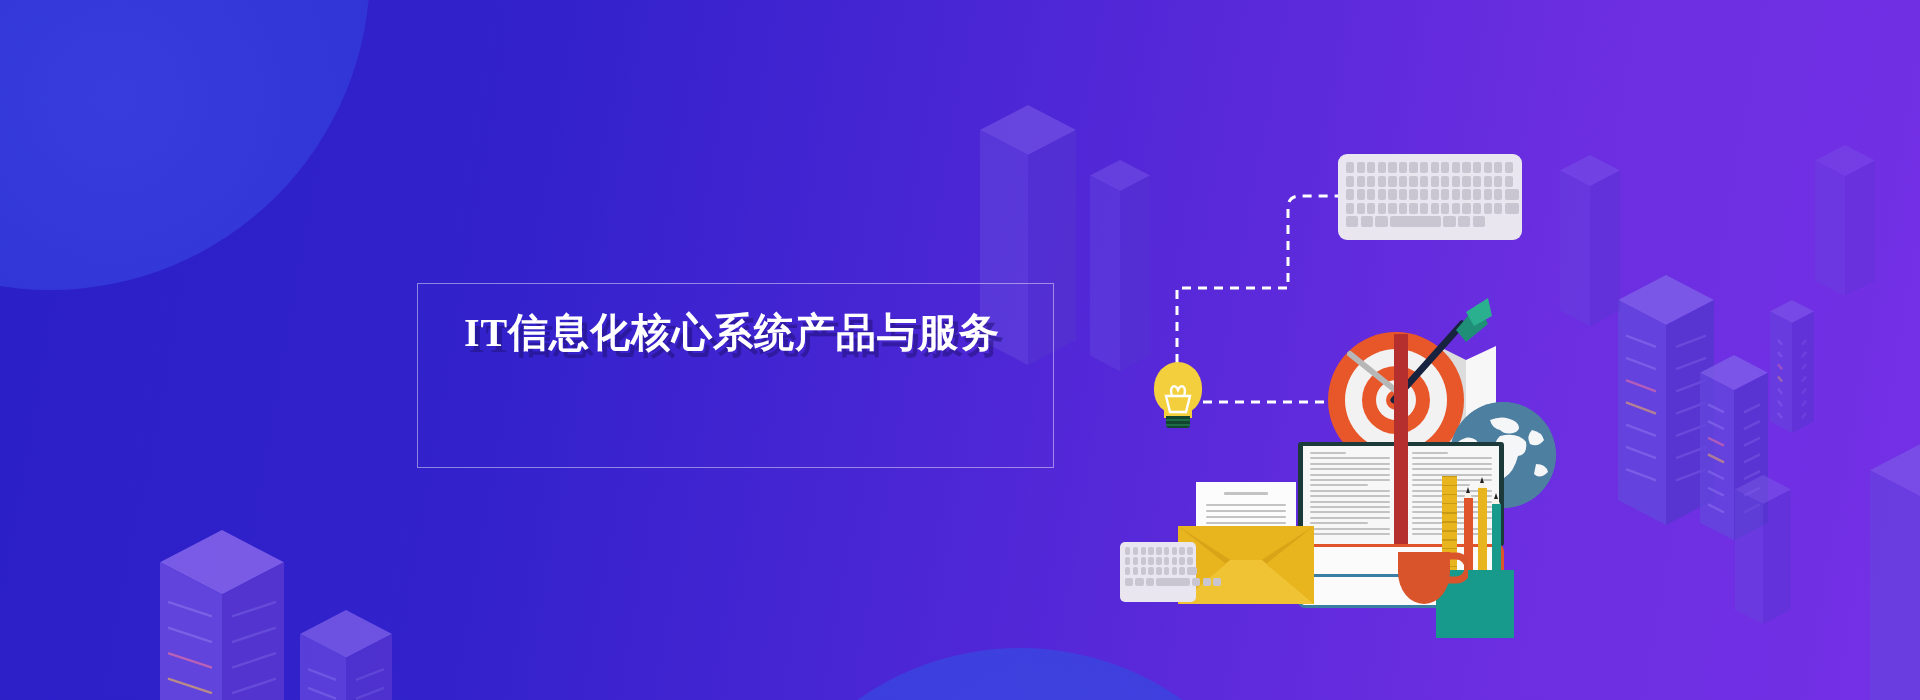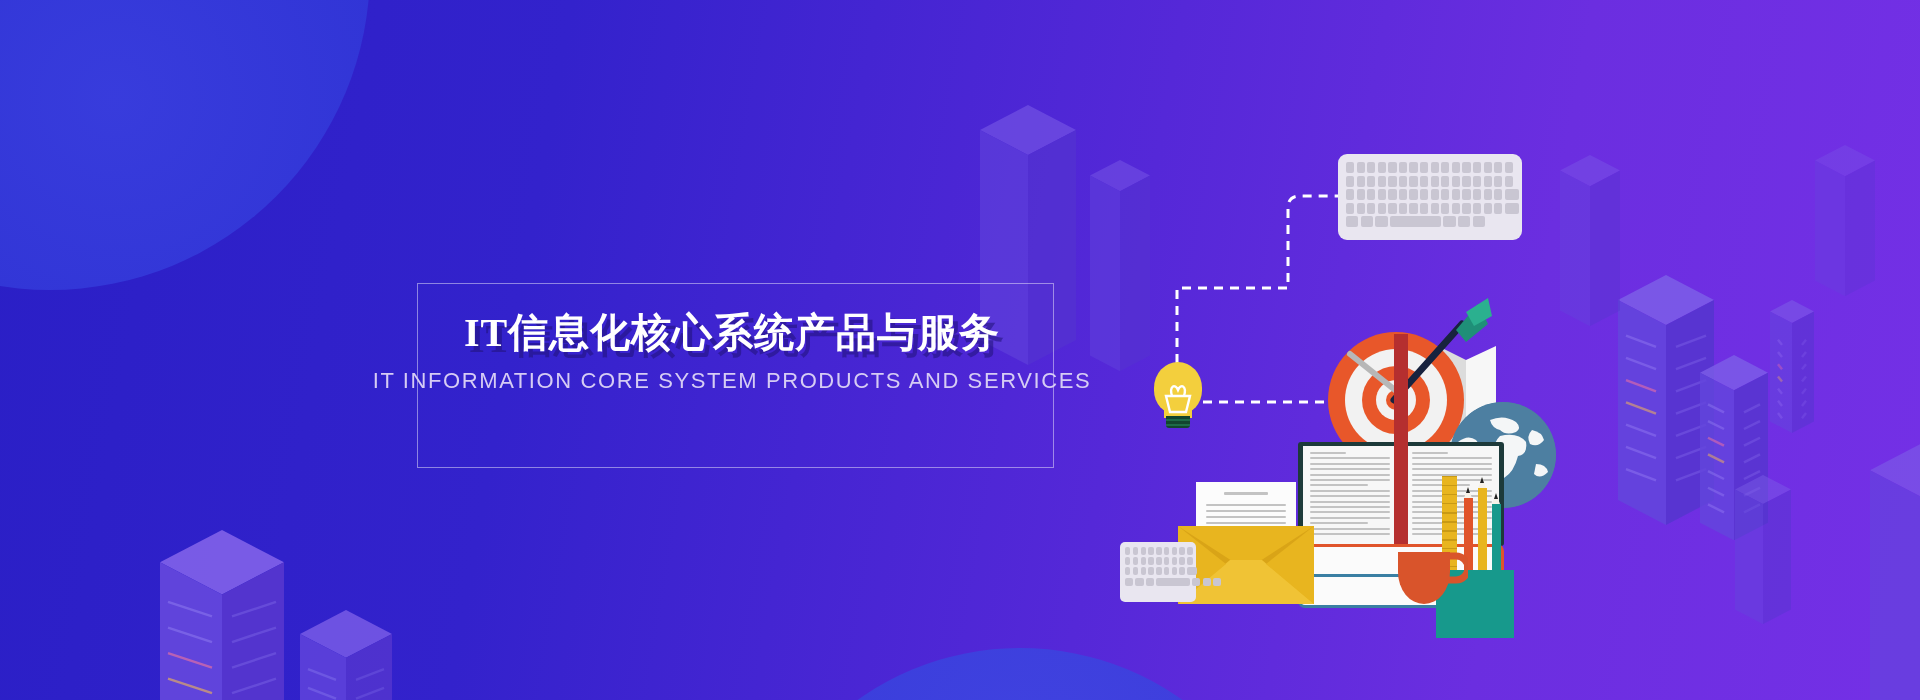--- a/index.html
+++ b/index.html
@@ -238,21 +238,20 @@
          <polygon points="0,15.600000000000001 30,0 60,15.600000000000001 30,31.200000000000003" fill="#7d5fe8"></polygon>
          <polygon points="0,15.600000000000001 30,31.200000000000003 30,151.2 0,135.6" fill="#6346dd"></polygon>
          <polygon points="30,31.200000000000003 60,15.600000000000001 60,135.6 30,151.2" fill="#5536cf"></polygon>
        </svg>
       </div>
     </div>
 
   <div class="frame"></div>
   <div class="title-wrap">
     <div class="title">IT信息化核心系统产品与服务</div>
-    <div class="subtitle">IT INFORMATION CORE SYSTEM PRODUCTS AND SERVICES</div>
   </div>
 
   <div class="illus">
 
     <svg width="440" height="440" style="position:absolute;left:0;top:0;overflow:visible">
       <path d="M57 223 L57 148 L168 148 L168 68 Q168 56 180 56 L232 56" fill="none" stroke="#ffffff" stroke-width="3" stroke-dasharray="9 7"></path>
       <path d="M83 262 L233 262" fill="none" stroke="#ffffff" stroke-width="3" stroke-dasharray="9 7"></path>
     </svg>
 
     <div class="p kbd" id="kbd-top" style="left:218px;top:14px;width:184px;height:86px;">

